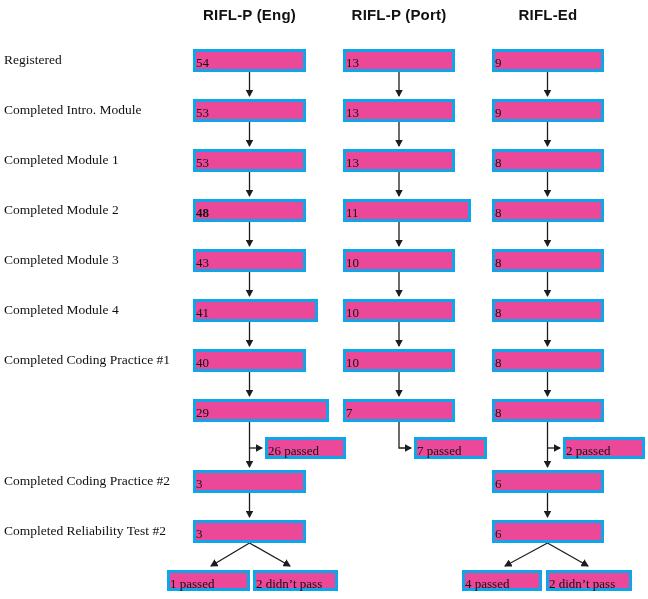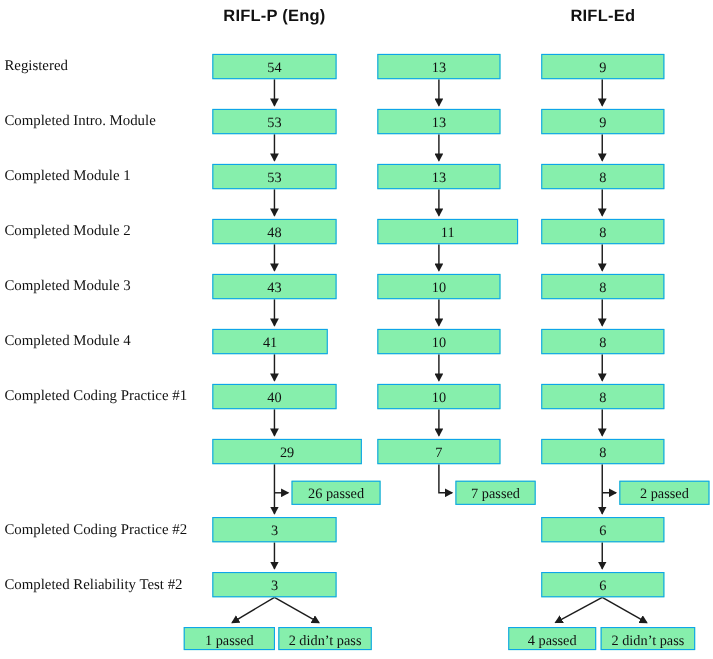--- a/index.html
+++ b/index.html
@@ -23,36 +23,36 @@
   .rowlabel{
     position:absolute;
     left:4px;
     font-size:13.5px;
     color:#111111;
     white-space:nowrap;
   }
   .box{
     position:absolute;
     box-sizing:border-box;
-    border:1px solid #0ea5e9;
-    background:#86efac;
-    text-align:center;
+    border:3px solid #0ea5e9;
+    background:#ec4899;
     font-size:13px;
     line-height:21px;
     color:#111111;
     white-space:nowrap;
   }
   svg.connectors{position:absolute;left:0;top:0;}
 </style>
 </head>
 <body>
 
 <div id="stage">
 
   <div class="hdr" style="left:193px;top:6px;width:113px;">RIFL-P (Eng)</div>
+  <div class="hdr" style="left:343px;top:6px;width:112px;">RIFL-P (Port)</div>
   <div class="hdr" style="left:492px;top:6px;width:112px;">RIFL-Ed</div>
 
   <div class="rowlabel" style="top:52px;">Registered</div>
   <div class="rowlabel" style="top:102px;">Completed Intro. Module</div>
   <div class="rowlabel" style="top:152px;">Completed Module 1</div>
   <div class="rowlabel" style="top:202px;">Completed Module 2</div>
   <div class="rowlabel" style="top:252px;">Completed Module 3</div>
   <div class="rowlabel" style="top:302px;">Completed Module 4</div>
   <div class="rowlabel" style="top:352px;">Completed Coding Practice #1</div>
   <div class="rowlabel" style="top:473px;">Completed Coding Practice #2</div>
@@ -99,23 +99,23 @@
       <line x1="547.5" y1="448" x2="560" y2="448" marker-end="url(#arw)"></line>
       <line x1="547.5" y1="493" x2="547.5" y2="517" marker-end="url(#arw)"></line>
       <line x1="547.5" y1="543" x2="505" y2="566" marker-end="url(#arw)"></line>
       <line x1="547.5" y1="543" x2="588" y2="566" marker-end="url(#arw)"></line>
     </g>
   </svg>
 
   <div class="box" style="left:193px;top:49px;width:113px;height:23px;">54</div>
   <div class="box" style="left:193px;top:99px;width:113px;height:23px;">53</div>
   <div class="box" style="left:193px;top:149px;width:113px;height:23px;">53</div>
-  <div class="box" style="left:193px;top:199px;width:113px;height:23px;">48</div>
+  <div class="box" style="left:193px;top:199px;width:113px;height:23px;font-weight:bold;">48</div>
   <div class="box" style="left:193px;top:249px;width:113px;height:23px;">43</div>
-  <div class="box" style="left:193px;top:299px;width:105px;height:23px;">41</div>
+  <div class="box" style="left:193px;top:299px;width:125px;height:23px;">41</div>
   <div class="box" style="left:193px;top:349px;width:113px;height:23px;">40</div>
   <div class="box" style="left:193px;top:399px;width:136px;height:23px;">29</div>
   <div class="box" style="left:265px;top:437px;width:81px;height:22px;">26 passed</div>
   <div class="box" style="left:193px;top:470px;width:113px;height:23px;">3</div>
   <div class="box" style="left:193px;top:520px;width:113px;height:23px;">3</div>
   <div class="box" style="left:167px;top:570px;width:83px;height:21px;">1 passed</div>
   <div class="box" style="left:253px;top:570px;width:85px;height:21px;">2 didn’t pass</div>
 
   <div class="box" style="left:343px;top:49px;width:112px;height:23px;">13</div>
   <div class="box" style="left:343px;top:99px;width:112px;height:23px;">13</div>

